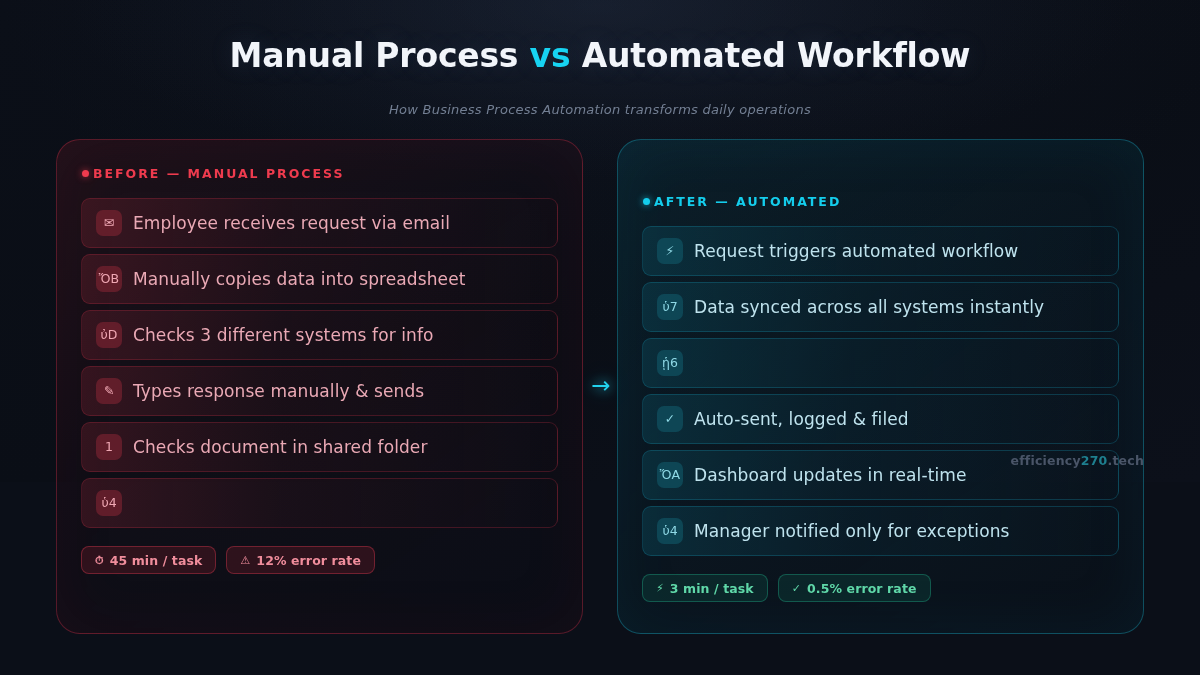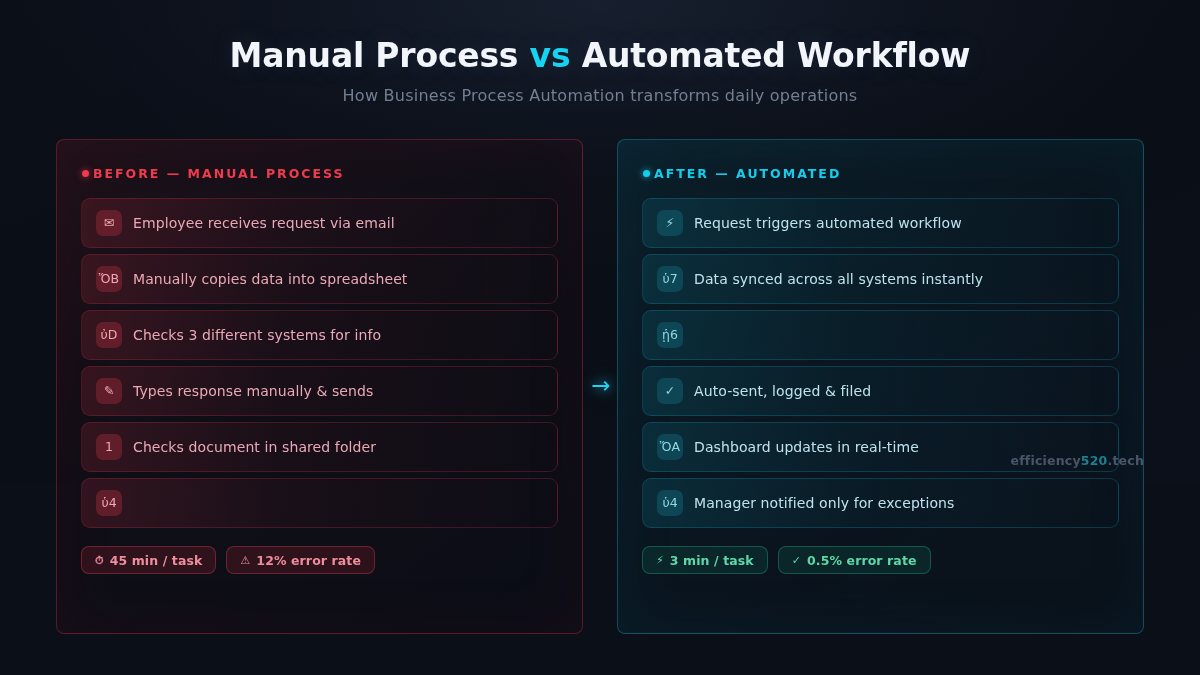--- a/index.html
+++ b/index.html
@@ -20,32 +20,32 @@
 
   
   .header { position: absolute; left: 0; top: 38px; width: 1200px; text-align: center; }
   .title {
     font-size: 33px; font-weight: 700; letter-spacing: -0.2px;
     color: #f2f5fa; line-height: 1.1;
     text-shadow: 0 0 26px rgba(120,160,220,0.13);
   }
   .title .vs { color: #17d3f2; }
   .subtitle {
-    margin-top: 12px; font-size: 16px; font-weight: 400;
-    color: #737f93; letter-spacing: 0.25px;
+    margin-top: 28px; font-size: 13px; font-weight: 400;
+    color: #737f93; letter-spacing: 0.25px; font-style: italic;
   }
 
   
   .panels {
     position: absolute; left: 56px; top: 139px;
     width: 1088px; height: 495px;
     display: flex; justify-content: space-between; align-items: stretch;
   }
   .panel {
-    width: 527px; border-radius: 8px; position: relative;
+    width: 527px; border-radius: 24px; position: relative;
     padding: 26px 24px 0 24px;
   }
   .panel-before {
     background:
       linear-gradient(145deg, rgba(62,22,30,0.40) 0%, rgba(26,14,22,0.34) 42%, rgba(14,12,20,0.26) 100%);
     border: 1px solid rgba(200,46,70,0.40);
     box-shadow: inset 0 0 60px rgba(120,20,35,0.10);
   }
   .panel-after {
     background:
@@ -55,21 +55,21 @@
   }
 
   .panel-head {
     display: flex; align-items: center; gap: 0px;
     font-size: 12.5px; font-weight: 700; letter-spacing: 2.0px;
     margin-bottom: 17px; padding-left: 1px;
   }
   .dot { width: 7px; height: 7px; border-radius: 50%; display: inline-block; margin-right: 4px; }
   .panel-before .panel-head { color: #ef3b4e; }
   .panel-before .dot { background: #ef3b4e; box-shadow: 0 0 7px rgba(239,59,78,0.75); }
-  .panel-after .panel-head { color: #14cdec; }
+  .panel-after .panel-head { color: #14cdec; margin-top: 28px; }
   .panel-after .dot { background: #14cdec; box-shadow: 0 0 7px rgba(20,205,236,0.8); }
 
   
   .steps { display: flex; flex-direction: column; gap: 6px; }
   .step {
     display: flex; align-items: center; gap: 11px;
     height: 50px; border-radius: 9px; padding: 0 14px;
   }
   .panel-before .step {
     background: linear-gradient(90deg, rgba(103,32,45,0.40) 0%, rgba(58,21,32,0.26) 42%, rgba(24,14,22,0.10) 100%);
@@ -80,21 +80,21 @@
     border: 1px solid rgba(20,132,158,0.34);
   }
   .step-icon {
     width: 26px; height: 26px; min-width: 26px; border-radius: 7px;
     display: flex; align-items: center; justify-content: center;
     font-size: 12.5px; line-height: 1;
     font-family: "DejaVu Sans", sans-serif;
   }
   .panel-before .step-icon { background: rgba(128,36,50,0.62); color: #f0a8b4; }
   .panel-after .step-icon  { background: rgba(16,82,98,0.70); color: #8fd9e6; }
-  .step-label { font-size: 14px; font-weight: 400; letter-spacing: 0.1px; }
+  .step-label { font-size: 17px; font-weight: 400; letter-spacing: 0.1px; }
   .panel-before .step-label { color: #eaa9b5; }
   .panel-after .step-label  { color: #bfe3ee; }
 
   
   .stats { display: flex; gap: 10px; margin-top: 18px; }
   .stat {
     display: inline-flex; align-items: center; gap: 6px;
     height: 28px; padding: 0 13px; border-radius: 8px;
     font-size: 12.5px; font-weight: 700; letter-spacing: 0.1px;
     white-space: nowrap;
@@ -216,15 +216,15 @@
         <div class="stat">
           <span class="sicon">✓</span>
           <span>0.5% error rate</span>
         </div>
       </div>
     </section>
   </div>
 
   <div class="arrow">→</div>
 
-  <div class="footer"><span>efficiency</span><span class="accent">520</span><span>.tech</span></div>
+  <div class="footer"><span>efficiency</span><span class="accent">270</span><span>.tech</span></div>
 
 </div>
 
 </body></html>

